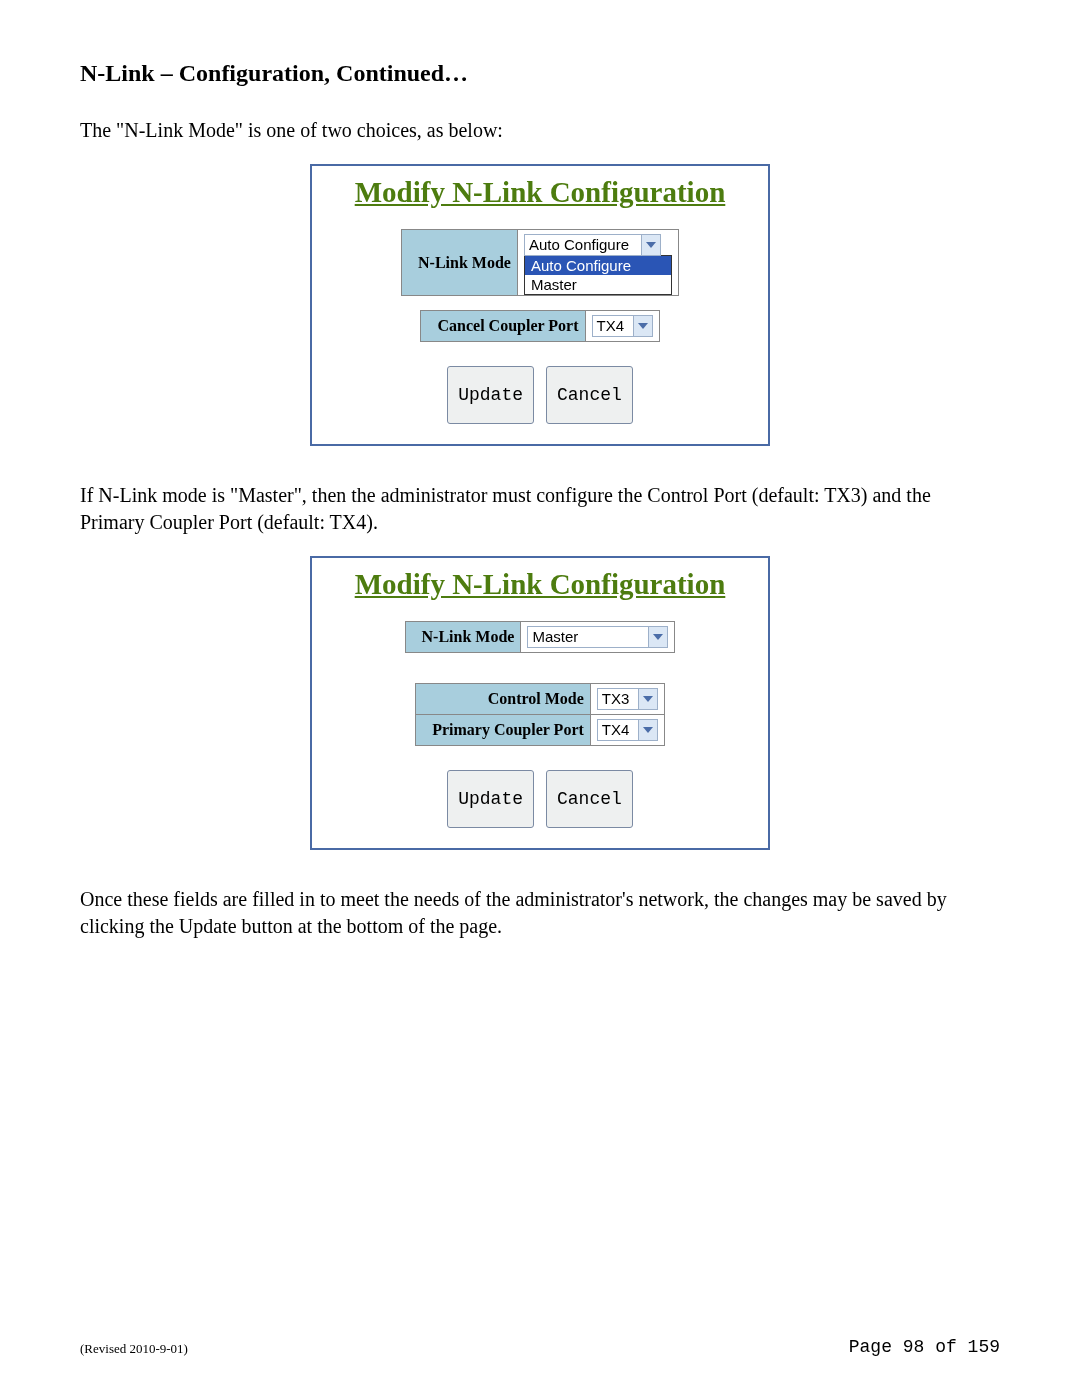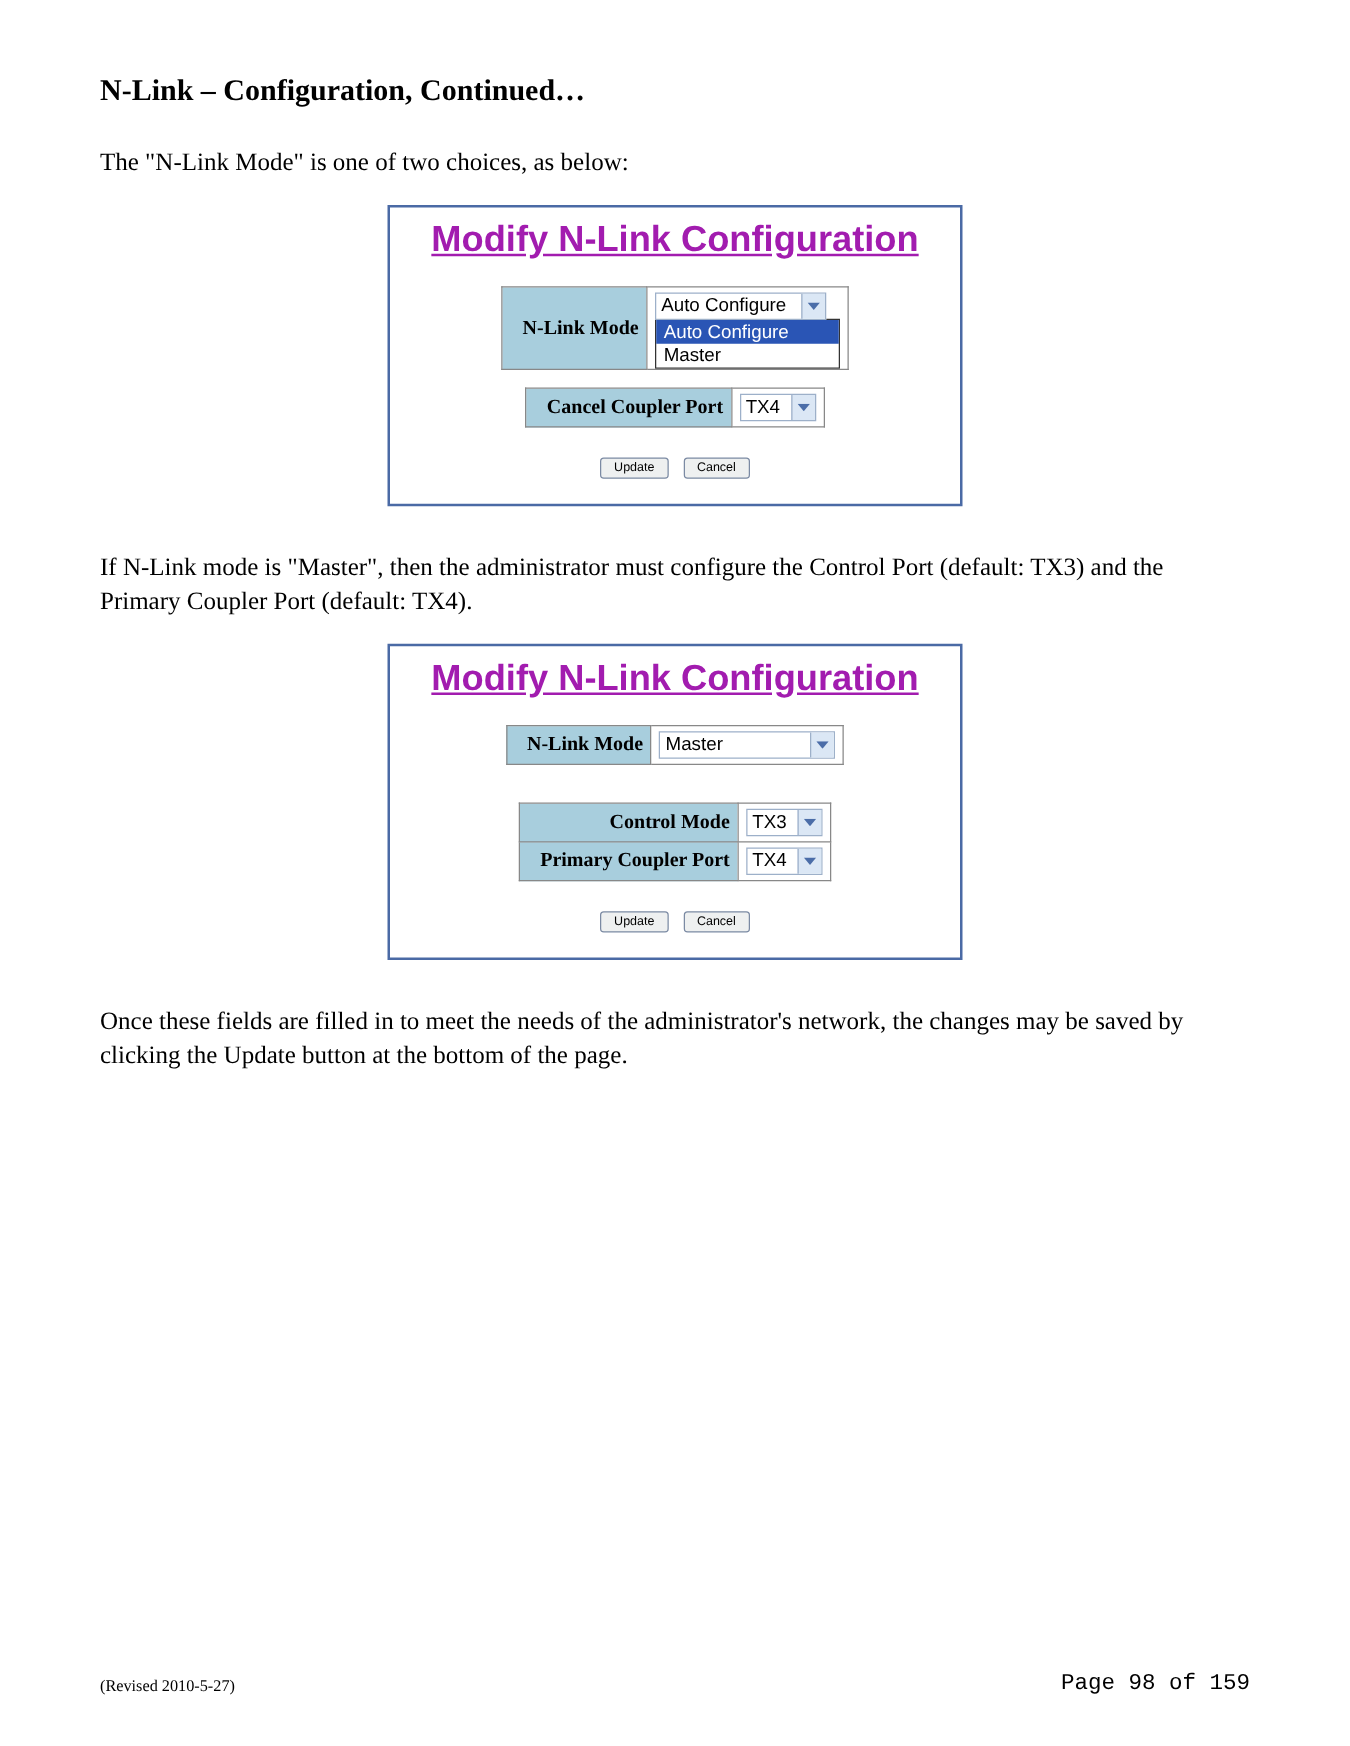--- a/index.html
+++ b/index.html
@@ -27,24 +27,24 @@
     justify-content:center;
     margin:0 0 36px 0;
   }
   .panel{
     border:2px solid #4a6aa5;
     background:#fff;
     padding:10px 10px 20px 10px;
     box-sizing:border-box;
   }
   .panel-title{
-    font-family:Liberation Sans, sans-serif;
+    font-family:Liberation Serif, serif;
     font-size:29px;
     font-weight:bold;
-    color:#a21caf;
+    color:#4d7c0f;
     text-decoration:underline;
     text-align:center;
     margin:0 0 20px 0;
     white-space:nowrap;
   }
   .form-area{
     display:flex;
     flex-direction:column;
     align-items:center;
   }
@@ -106,26 +106,26 @@
   .dropdown-open .opt.hl{
     background:#2a55b5;
     color:#fff;
   }
   .btn-row{
     margin-top:24px;
     display:flex;
     gap:12px;
   }
   .btn{
-    font-family:Liberation Sans, sans-serif;
-    font-size:10px;
+    font-family:Liberation Mono, monospace;
+    font-size:18px;
     background:#eef0f0;
     border:1px solid #7b8aa3;
     border-radius:3px;
-    padding:2px 10px;
+    padding:18px 10px;
     cursor:pointer;
   }
   .gap-block{height:30px;}
   .footer{
     position:absolute;
     left:80px;
     right:80px;
     bottom:40px;
     display:flex;
     justify-content:space-between;
@@ -265,15 +265,15 @@
         <button class="btn">Update</button>
         <button class="btn">Cancel</button>
       </div>
     </div>
   </div>
 </div>
 
 <p class="body-text">Once these fields are filled in to meet the needs of the administrator's network, the changes may be saved by clicking the Update button at the bottom of the page.</p>
 
 <div class="footer">
-  <span class="rev">(Revised 2010-5-27)</span>
+  <span class="rev">(Revised 2010-9-01)</span>
   <span class="pg">Page 98 of 159</span>
 </div>
 
 </body></html>

